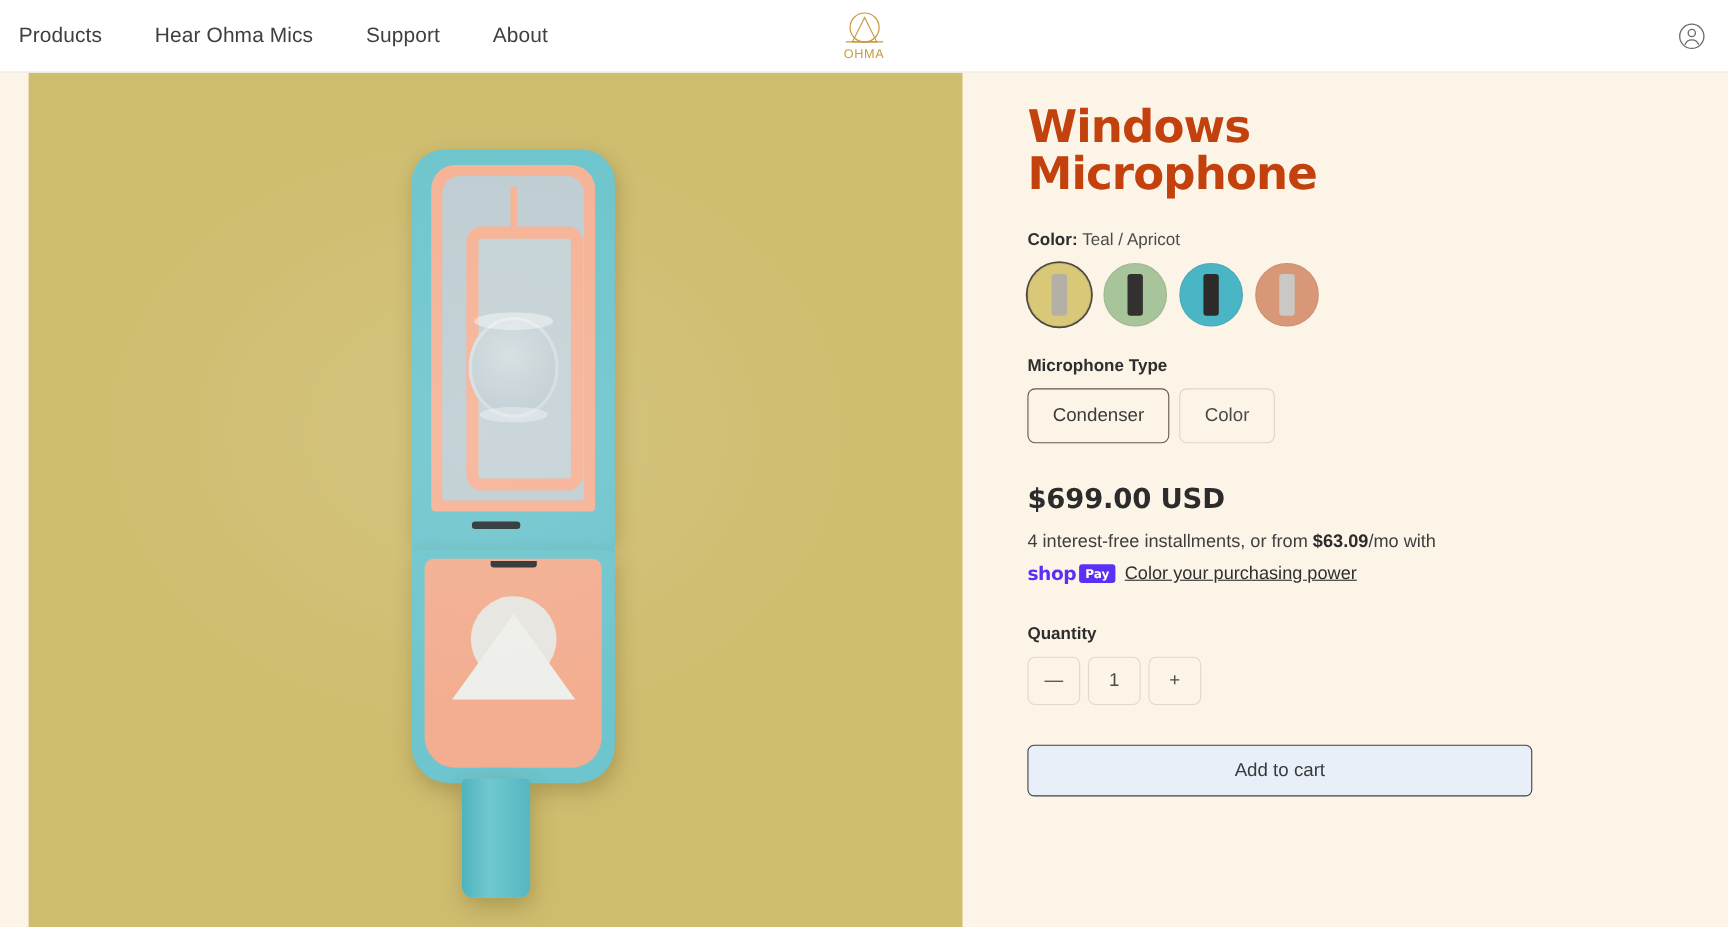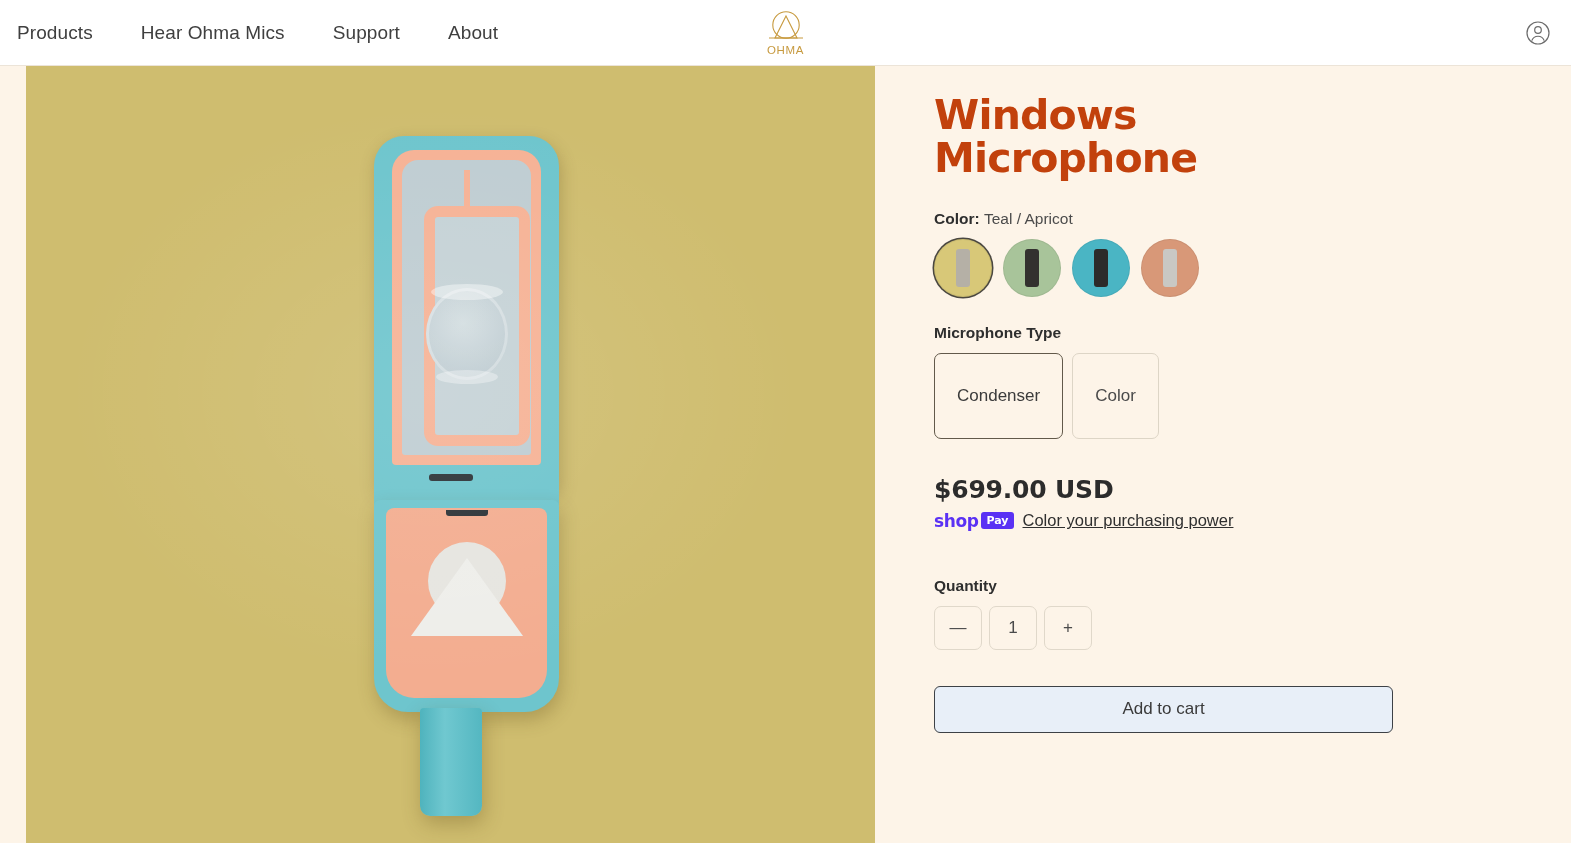--- a/index.html
+++ b/index.html
@@ -200,21 +200,21 @@
   }
   .sw-mic::after{
     content:""; position:absolute; left:50%; transform:translateX(-50%);
     bottom:-8px; width:8px; height:10px; border-radius:0 0 2px 2px;
   }
 
   .type-label { font-size: 15.5px; font-weight: 700; color: #2e2e2e; margin-top: 27px; }
   .type-row { display: flex; gap: 9px; margin-top: 11px; }
   .type-btn {
     min-width: 86px;
-    padding: 32px 22px;
+    padding: 14px 22px;
     border-radius: 7px;
     font-size: 17px;
     color: #4a4a4a;
     background: transparent;
     border: 1px solid #ddd5c6;
     cursor: pointer;
     font-family: "Liberation Sans", sans-serif;
   }
   .type-btn.selected { border: 1px solid #62594a; color: #3b3b3b; }
 
@@ -243,21 +243,21 @@
     background: #5a31f4; color: #fff;
     font-size: 11px; font-weight: 700;
     padding: 2px 5px; border-radius: 3px;
     font-family: "DejaVu Sans", sans-serif;
   }
   .power-link {
     font-size: 16.5px; color: #2f2f2f;
     text-decoration: underline; cursor: pointer;
   }
 
-  .qty-label { font-size: 15.5px; font-weight: 700; color: #2e2e2e; margin-top: 46px; }
+  .qty-label { font-size: 15.5px; font-weight: 700; color: #2e2e2e; margin-top: 36px; }
   .qty-row { display: flex; gap: 7px; margin-top: 11px; }
   .qty-box {
     width: 48px; height: 44px;
     border: 1px solid #e0d8ca;
     border-radius: 7px;
     display: flex; align-items: center; justify-content: center;
     font-size: 17px; color: #4a4a4a;
     background: transparent;
     cursor: pointer;
     font-family: "Liberation Sans", sans-serif;
@@ -354,20 +354,23 @@
     </div>
 
     <div class="type-label">Microphone Type</div>
     <div class="type-row">
       <button class="type-btn selected">Condenser</button>
       <button class="type-btn">Color</button>
     </div>
 
     <div class="price">$699.00 USD</div>
 
+    <div class="install">
+      <span>4 interest-free installments, or from </span><b>$63.09</b><span>/mo with</span>
+    </div>
 
     <div class="shop-row">
       <span class="shoppay">
         <span class="word">shop</span>
         <span class="pill">Pay</span>
       </span>
       <span class="power-link">Color your purchasing power</span>
     </div>
 
     <div class="qty-label">Quantity</div>

